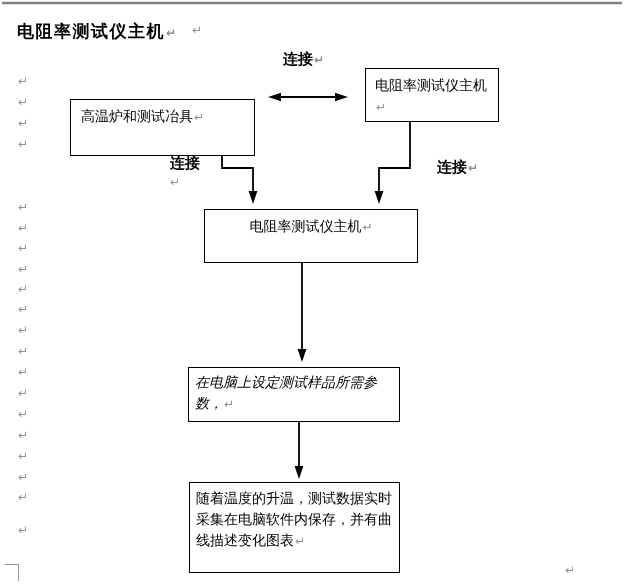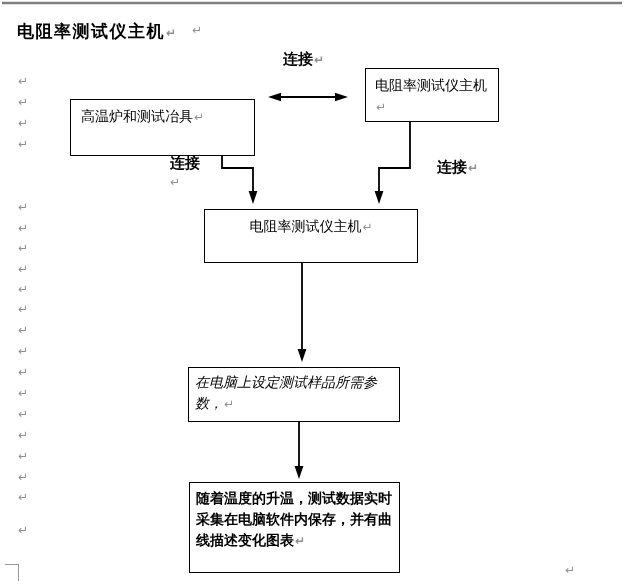--- a/index.html
+++ b/index.html
@@ -41,21 +41,21 @@
     line-height: 21px;
     z-index: 2;
   }
   .flow-box .txt { display: inline; }
   .box-furnace  { left: 70px;  top: 66px;  width: 185px; height: 57px; padding: 6px 8px 0 10px; margin-top: 33px; }
   .box-tester   { left: 365px; top: 68px;  width: 134px; height: 54px; padding: 6px 4px 0 9px; }
   .box-computer { left: 204px; top: 209px; width: 214px; height: 54px; padding: 6px 0 0 0; text-align: center; }
   .box-params   { left: 188px; top: 367px; width: 212px; height: 55px; padding: 4px 0 0 6px; font-style: italic; }
   .box-params .wrapbound   { display: inline-block; width: 191px; }
   .box-realtime { left: 189px; top: 482px; width: 211px; height: 91px; padding: 5px 0 0 6px; }
-  .box-realtime .wrapbound { display: inline-block; width: 201px; font-weight: bold; }
+  .box-realtime .wrapbound { display: inline-block; width: 201px; }
   .connect-label {
     position: absolute;
     font-size: 15px;
     color: #000000;
     z-index: 2;
     white-space: nowrap;
     font-weight: bold;
   }
   .lbl-top   { left: 283px; top: 50px; }
   .lbl-left  { left: 170px; top: 154px; }

